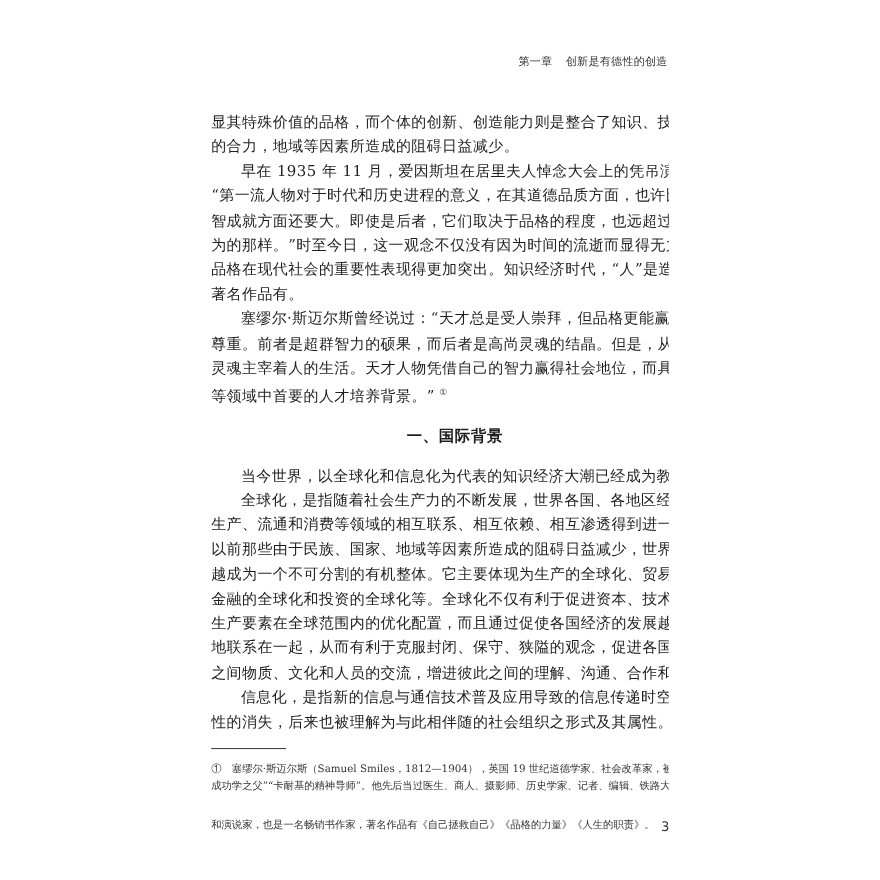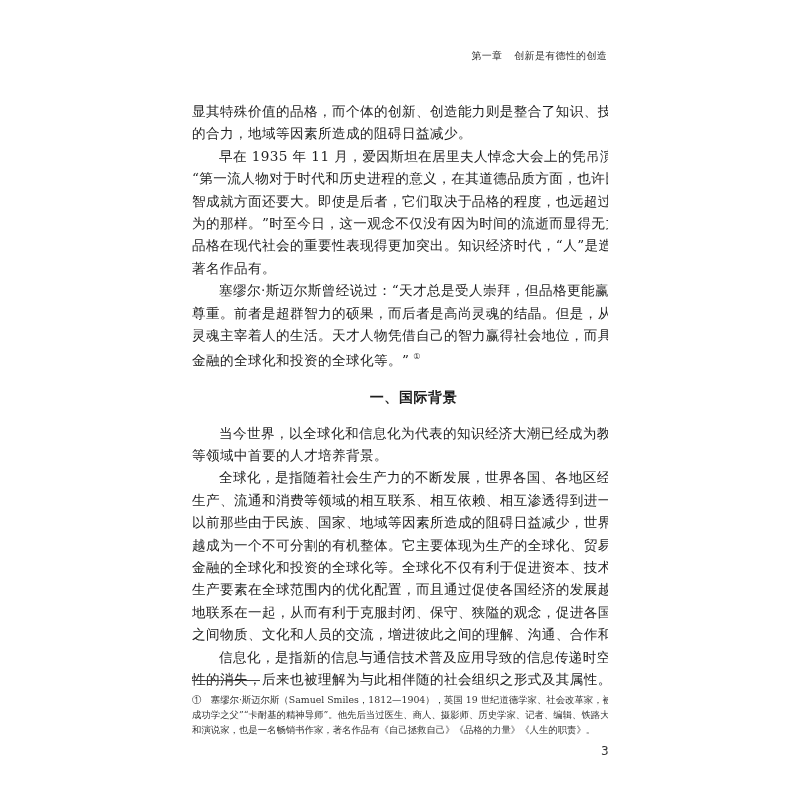--- a/index.html
+++ b/index.html
@@ -32,21 +32,21 @@
     }
     .sup { font-size: 8px; vertical-align: super; margin-left: 4px; }
     .rule {
       position: absolute; left: 192px; top: 680px; width: 68px; height: 0; border-top: 1px solid #444;
     }
     .footnote {
       position: absolute; left: 192px; top: 692px; width: 416px;
       font-size: 9.4px; line-height: 15px; color: #333;
     }
     .fn-line { white-space: nowrap; overflow: hidden; height: 15px; text-align: justify; text-align-last: justify; }
-    .fn-line.last { text-align-last: left; }
+    .fn-line.last { text-align-last: left; margin-top: 21px; }
     .page-number {
       position: absolute; top: 744px; left: 601px;
       font-family: "DejaVu Sans", "Liberation Sans", sans-serif; font-size: 12px; color: #333;
     }
   </style>
 </head>
 <body>
 
 <div class="header">
   <span>第一章</span><span class="sep"></span><span>创新是有德性的创造</span>
@@ -62,28 +62,27 @@
     <div class="line">“第一流人物对于时代和历史进程的意义，在其道德品质方面，也许比单纯的才</div>
     <div class="line">智成就方面还要大。即使是后者，它们取决于品格的程度，也远超过通常所认</div>
     <div class="line">为的那样。”时至今日，这一观念不仅没有因为时间的流逝而显得无力，相反，</div>
     <div class="line">品格在现代社会的重要性表现得更加突出。知识经济时代，“人”是造成差异的</div>
     <div class="line last">著名作品有。</div>
   </div>
   <div>
     <div class="line indent">塞缪尔·斯迈尔斯曾经说过：“天才总是受人崇拜，但品格更能赢得人们的</div>
     <div class="line">尊重。前者是超群智力的硕果，而后者是高尚灵魂的结晶。但是，从长远来看，</div>
     <div class="line">灵魂主宰着人的生活。天才人物凭借自己的智力赢得社会地位，而具有高尚品</div>
-    <div class="line last"><span>金融的全球化和投资的全球化等。”</span><span class="sup">①</span></div>
+    <div class="line last"><span>等领域中首要的人才培养背景。”</span><span class="sup">①</span></div>
   </div>
 
   <div class="heading">一、国际背景</div>
 
   <div>
     <div class="line indent">当今世界，以全球化和信息化为代表的知识经济大潮已经成为教育和管理</div>
-    <div class="line last">等领域中首要的人才培养背景。</div>
   </div>
   <div>
     <div class="line indent">全球化，是指随着社会生产力的不断发展，世界各国、各地区经济，包括</div>
     <div class="line">生产、流通和消费等领域的相互联系、相互依赖、相互渗透得到进一步加强，</div>
     <div class="line">以前那些由于民族、国家、地域等因素所造成的阻碍日益减少，世界经济越来</div>
     <div class="line">越成为一个不可分割的有机整体。它主要体现为生产的全球化、贸易的全球化、</div>
     <div class="line">金融的全球化和投资的全球化等。全球化不仅有利于促进资本、技术、知识等</div>
     <div class="line">生产要素在全球范围内的优化配置，而且通过促使各国经济的发展越来越紧密</div>
     <div class="line">地联系在一起，从而有利于克服封闭、保守、狭隘的观念，促进各国、各民族</div>
     <div class="line last">之间物质、文化和人员的交流，增进彼此之间的理解、沟通、合作和友谊。</div>

